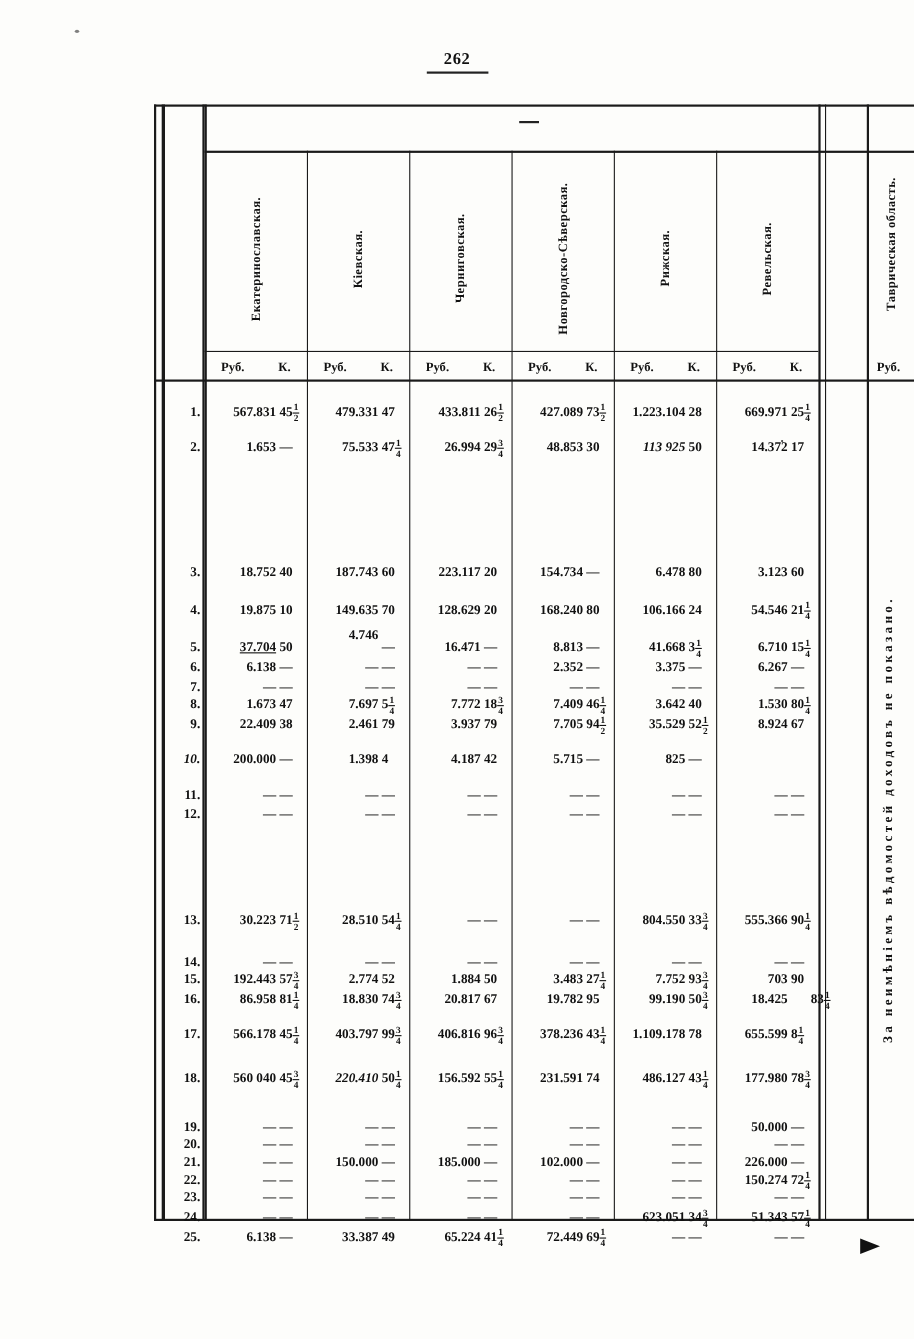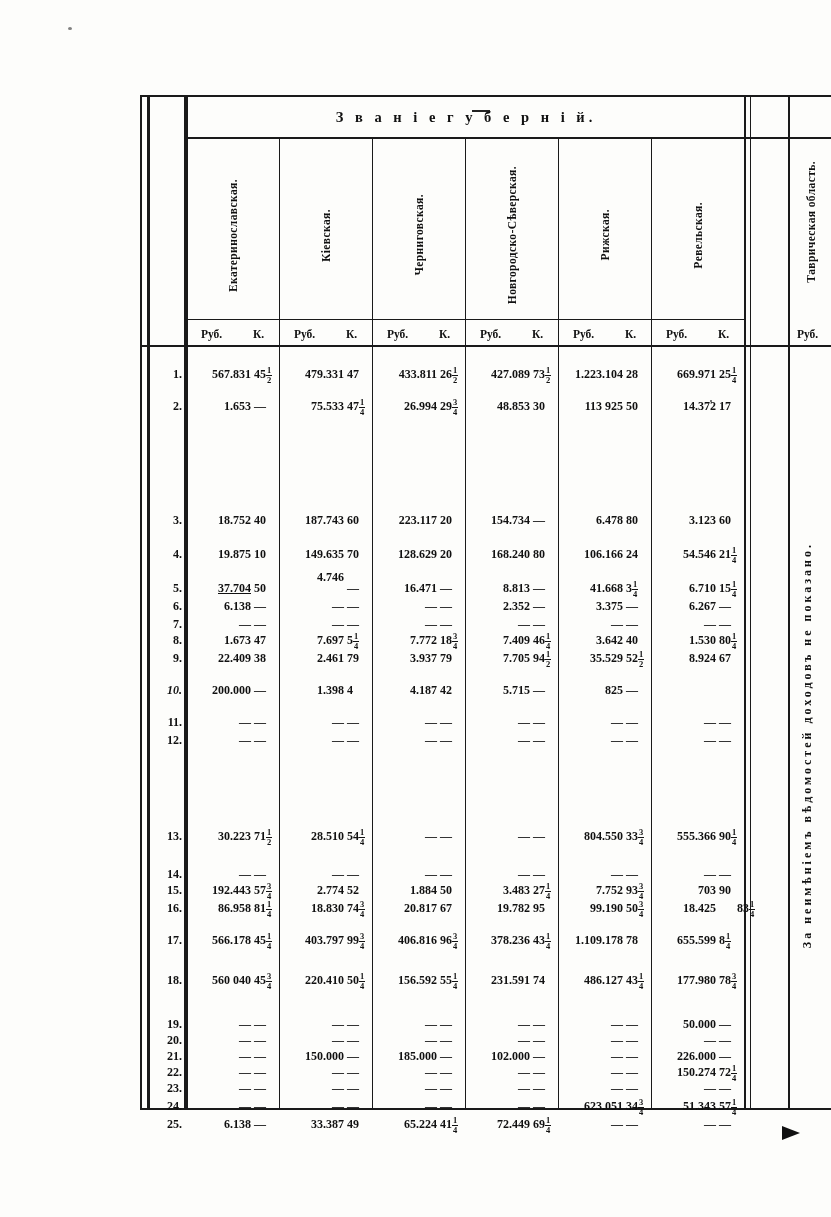--- a/index.html
+++ b/index.html
@@ -237,28 +237,31 @@
   }
 </style>
 </head>
 <body>
 
 <div class="page">
 
   <div class="speck"></div>
 
   <div class="page-number">
+    <span>262</span>
+    <span class="rule"></span>
+  </div>
+  <div class="page-number">
       <span class="rule dashed"></span>
     </div>
 
   <div class="table-wrap">
     <div class="frame"></div>
     <div class="inner-left-rule"></div>
 
-    <div class="hdr-title">З в а н i е    г у б е р н i й.</div>
 
     <div class="hsep thick" style="left:46px; right:0; top:42px;"></div>
     <div class="hsep" style="left:46px; width:558px; top:224px;"></div>
     <div class="hsep thick" style="left:0px; right:0px; top:250px;"></div>
 
     <div class="vsep thick" style="left:46px; top:0; bottom:0;"></div>
     <div class="vsep" style="left:139px; top:42px; bottom:0;"></div>
     <div class="vsep" style="left:232px; top:42px; bottom:0;"></div>
     <div class="vsep" style="left:325px; top:42px; bottom:0;"></div>
     <div class="vsep" style="left:418px; top:42px; bottom:0;"></div>
@@ -339,21 +342,21 @@
         <div class="cell kop" style="left: 579px; width: 24px; top: 272px;">25<span class="frac"><i class="num">1</i><i>4</i></span></div>
         <div class="rownum" style="top: 304px;">2.</div>
         <div class="cell rub" style="left: 49px; width: 62px; top: 304px;">1.653</div>
         <div class="cell kop" style="left: 114px; width: 24px; top: 304px;"><span class="dash">—</span></div>
         <div class="cell rub" style="left: 142px; width: 62px; top: 304px;">75.533</div>
         <div class="cell kop" style="left: 207px; width: 24px; top: 304px;">47<span class="frac"><i class="num">1</i><i>4</i></span></div>
         <div class="cell rub" style="left: 235px; width: 62px; top: 304px;">26.994</div>
         <div class="cell kop" style="left: 300px; width: 24px; top: 304px;">29<span class="frac"><i class="num">3</i><i>4</i></span></div>
         <div class="cell rub" style="left: 328px; width: 62px; top: 304px;">48.853</div>
         <div class="cell kop" style="left: 393px; width: 24px; top: 304px;">30</div>
-        <div class="cell rub" style="left: 421px; width: 62px; top: 304px;">113 925</div>
+        <div class="cell rub" style="left: 421px; width: 62px; top: 304px; font-style: italic;">113 925</div>
         <div class="cell kop" style="left: 486px; width: 24px; top: 304px;">50</div>
         <div class="cell rub" style="left: 514px; width: 62px; top: 304px;">14.372</div>
         <div class="cell kop" style="left: 579px; width: 24px; top: 304px;">17</div>
         <div class="rownum" style="top: 418px;">3.</div>
         <div class="cell rub" style="left: 49px; width: 62px; top: 418px;">18.752</div>
         <div class="cell kop" style="left: 114px; width: 24px; top: 418px;">40</div>
         <div class="cell rub" style="left: 142px; width: 62px; top: 418px;">187.743</div>
         <div class="cell kop" style="left: 207px; width: 24px; top: 418px;">60</div>
         <div class="cell rub" style="left: 235px; width: 62px; top: 418px;">223.117</div>
         <div class="cell kop" style="left: 300px; width: 24px; top: 418px;">20</div>
@@ -539,21 +542,21 @@
         <div class="cell kop" style="left: 300px; width: 24px; top: 838px;">96<span class="frac"><i class="num">3</i><i>4</i></span></div>
         <div class="cell rub" style="left: 328px; width: 62px; top: 838px;">378.236</div>
         <div class="cell kop" style="left: 393px; width: 24px; top: 838px;">43<span class="frac"><i class="num">1</i><i>4</i></span></div>
         <div class="cell rub" style="left: 421px; width: 62px; top: 838px;">1.109.178</div>
         <div class="cell kop" style="left: 486px; width: 24px; top: 838px;">78</div>
         <div class="cell rub" style="left: 514px; width: 62px; top: 838px;">655.599</div>
         <div class="cell kop" style="left: 579px; width: 24px; top: 838px;">8<span class="frac"><i class="num">1</i><i>4</i></span></div>
         <div class="rownum" style="top: 878px;">18.</div>
         <div class="cell rub" style="left: 49px; width: 62px; top: 878px;">560 040</div>
         <div class="cell kop" style="left: 114px; width: 24px; top: 878px;">45<span class="frac"><i class="num">3</i><i>4</i></span></div>
-        <div class="cell rub" style="left: 142px; width: 62px; top: 878px;">220.410</div>
+        <div class="cell rub" style="left: 142px; width: 62px; top: 878px; font-style: italic;">220.410</div>
         <div class="cell kop" style="left: 207px; width: 24px; top: 878px;">50<span class="frac"><i class="num">1</i><i>4</i></span></div>
         <div class="cell rub" style="left: 235px; width: 62px; top: 878px;">156.592</div>
         <div class="cell kop" style="left: 300px; width: 24px; top: 878px;">55<span class="frac"><i class="num">1</i><i>4</i></span></div>
         <div class="cell rub" style="left: 328px; width: 62px; top: 878px;">231.591</div>
         <div class="cell kop" style="left: 393px; width: 24px; top: 878px;">74</div>
         <div class="cell rub" style="left: 421px; width: 62px; top: 878px;">486.127</div>
         <div class="cell kop" style="left: 486px; width: 24px; top: 878px;">43<span class="frac"><i class="num">1</i><i>4</i></span></div>
         <div class="cell rub" style="left: 514px; width: 62px; top: 878px;">177.980</div>
         <div class="cell kop" style="left: 579px; width: 24px; top: 878px;">78<span class="frac"><i class="num">3</i><i>4</i></span></div>
         <div class="rownum" style="top: 922px;">19.</div>

